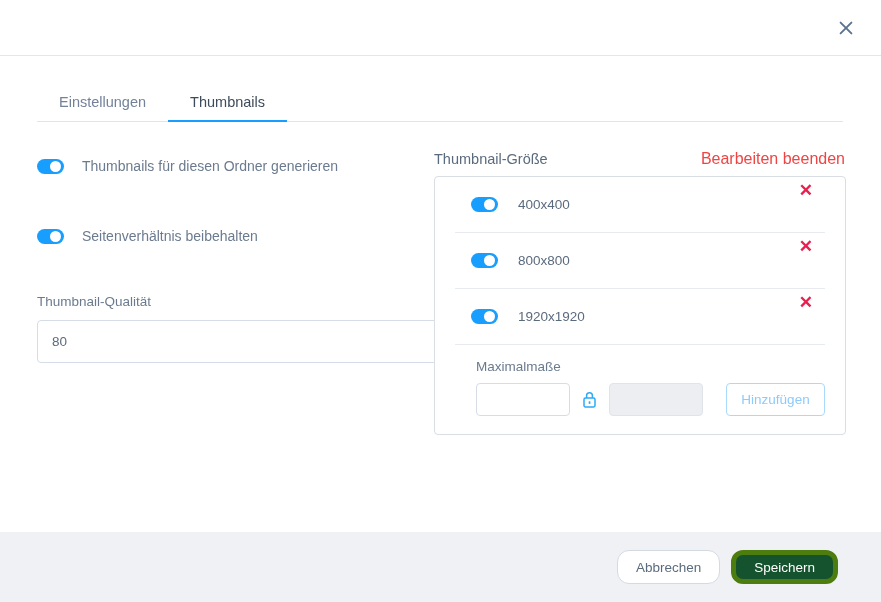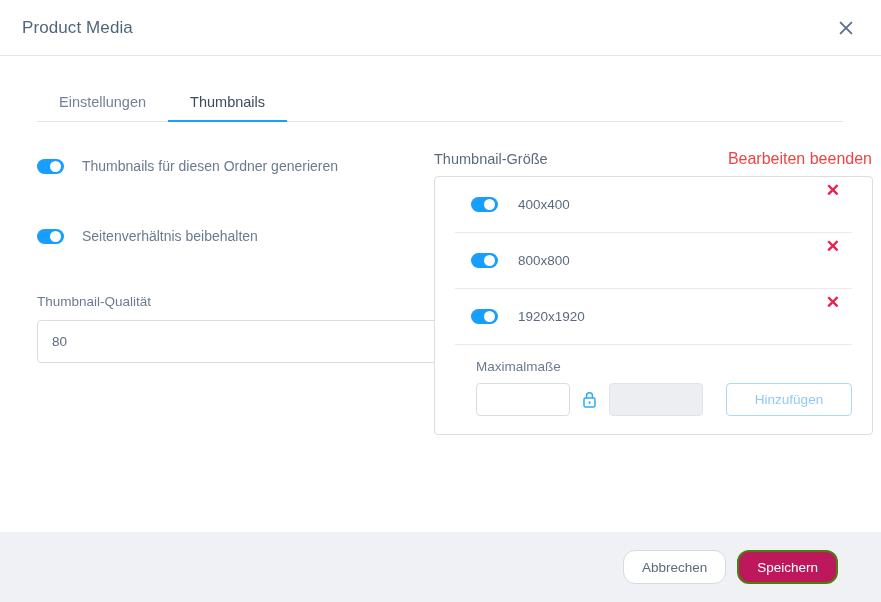--- a/index.html
+++ b/index.html
@@ -244,21 +244,21 @@
     border-color: #e0e4ea;
   }
   .lock-icon {
     margin: 0 13px;
     display: flex;
     align-items: center;
     color: #2eaaf5;
   }
   .btn-add {
     margin-left: 23px;
-    width: 126px;
+    width: 99px;
     height: 33px;
     border: 1px solid #a9d9fb;
     border-radius: 4px;
     background: #fff;
     color: #8ecafa;
     font-family: "Liberation Sans", sans-serif;
     font-size: 13.5px;
     cursor: default;
   }
 
@@ -282,34 +282,33 @@
     cursor: pointer;
     padding: 0 18px;
   }
   .btn-cancel {
     background: #ffffff;
     border: 1px solid #d4dae2;
     color: #5b6b7e;
     min-width: 88px;
   }
   .btn-save {
-    background: #be185d;
-    border: 2px solid #4d7c0f;
+    background: #14532d;
+    border: 5px solid #4d7c0f;
     color: #ffffff;
     min-width: 88px;
     cursor: default;
   }
 </style>
 </head>
 <body>
 
 <div class="modal">
 
   <div class="modal-header">
-    <div class="modal-title">Product Media</div>
     <div class="close-btn">
       <svg width="14" height="14" viewBox="0 0 14 14" aria-hidden="true">
         <path d="M1.6 1.6 L12.4 12.4 M12.4 1.6 L1.6 12.4" stroke="currentColor" stroke-width="1.9" stroke-linecap="round"></path>
       </svg>
     </div>
   </div>
 
   <div class="modal-body">
 
     <div class="tabs">

